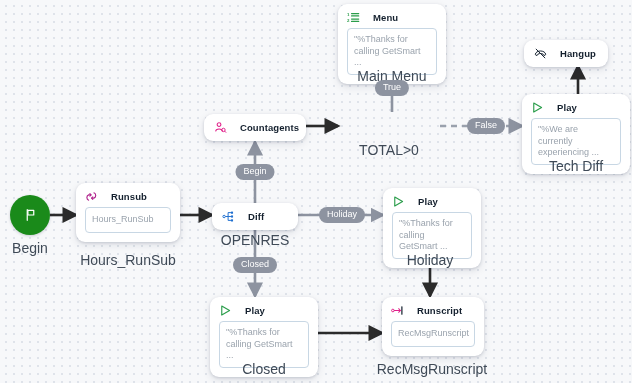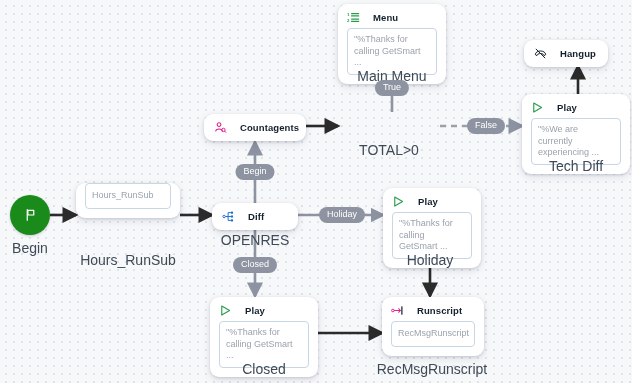--- a/index.html
+++ b/index.html
@@ -116,20 +116,29 @@
 
   <div class="begin" style="left:10px;top:195px;">
     <svg class="ic" viewBox="0 0 16 16" style="width:16px;height:16px;">
       <path d="M4 1.5 L4 14.5" stroke="#ffffff" stroke-width="1.5" fill="none" stroke-linecap="round"></path>
       <path d="M4.8 2.3 L12 2.3 L12 8 L4.8 8 z" fill="none" stroke="#ffffff" stroke-width="1.5" stroke-linejoin="round"></path>
     </svg>
   </div>
   <div class="caption" style="left:30px;top:240px;">Begin</div>
 
   <div class="node" style="left:76px;top:183px;width:104px;">
+    <div class="hdr">
+      <svg class="ic" viewBox="0 0 16 16">
+        <path d="M4.5 12.5 A3.5 3.5 0 0 1 4.5 6 L7 6" stroke="#b0228c" stroke-width="1.4" fill="none" stroke-linecap="round"></path>
+        <path d="M11 3.5 A3.5 3.5 0 0 1 11 10 L8.5 10" stroke="#b0228c" stroke-width="1.4" fill="none" stroke-linecap="round"></path>
+        <path d="M6 4.4 L7.6 6 L6 7.6" stroke="#b0228c" stroke-width="1.3" fill="none" stroke-linecap="round" stroke-linejoin="round"></path>
+        <path d="M9.6 11.6 L8 10 L9.6 8.4" stroke="#b0228c" stroke-width="1.3" fill="none" stroke-linecap="round" stroke-linejoin="round"></path>
+      </svg>
+      <span>Runsub</span>
+    </div>
     <div class="field one">Hours_RunSub</div>
   </div>
   <div class="caption" style="left:128px;top:252px;">Hours_RunSub</div>
 
   <div class="node compact" style="left:212px;top:203px;width:86px;">
     <div class="hdr">
       <svg class="ic" viewBox="0 0 16 16">
         <circle cx="2.6" cy="8" r="1.5" fill="none" stroke="#1f6fd0" stroke-width="1.2"></circle>
         <path d="M4.2 8 L7.5 8" stroke="#1f6fd0" stroke-width="1.2" fill="none"></path>
         <path d="M7.5 3.2 L7.5 12.8" stroke="#1f6fd0" stroke-width="1.2" fill="none"></path>

